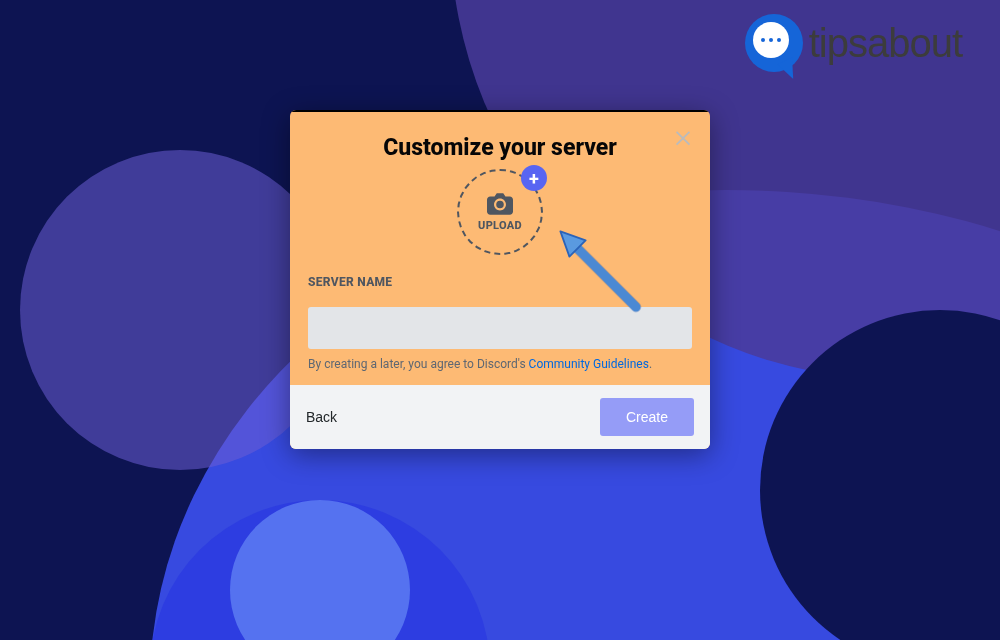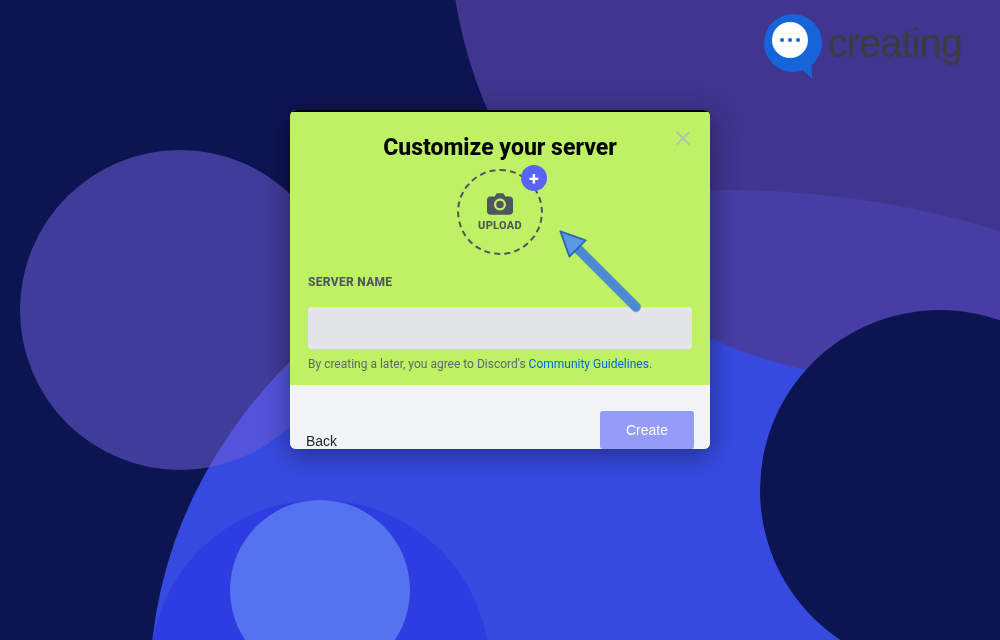--- a/index.html
+++ b/index.html
@@ -105,21 +105,21 @@
       letter-spacing: -1px;
       font-family: Arial, Helvetica, sans-serif;
     }
 
     .modal {
       position: absolute;
       top: 110px;
       left: 50%;
       transform: translateX(-50%);
       width: 420px;
-      background: #bef264;
+      background: #fdba74;
       border-radius: 6px;
       box-shadow: 0 6px 28px rgba(0,0,0,.4);
       z-index: 10;
       overflow: hidden;
     }
     .modal-top-bar {
       height: 2px;
       background: #000;
     }
     .close-btn {
@@ -211,21 +211,21 @@
     }
     .agree-link {
       color: #0068e0;
       text-decoration: none;
       font-weight: 400;
     }
     .modal-footer {
       background: #f2f3f5;
       height: 64px;
       padding: 0 16px;
-      display:flex; align-items:flex-end; justify-content:space-between;
+      display:flex; align-items:center; justify-content:space-between;
     }
     .back-btn {
       background: transparent;
       border: none;
       font-size: 14px;
       color: #23272a;
       font-weight: 500;
       cursor: pointer;
     }
     .create-btn {
@@ -252,21 +252,21 @@
 
 <div class="watermark">
   <div class="wm-logo">
     <div class="wm-bubble">
       <span class="wm-dot"></span>
         <span class="wm-dot"></span>
         <span class="wm-dot"></span>
     </div>
     <div class="wm-tail"></div>
   </div>
-  <span class="wm-text">creating</span>
+  <span class="wm-text">tipsabout</span>
 </div>
 
 <div class="modal">
   <div class="modal-top-bar"></div>
   <div class="close-btn">
     <svg viewBox="0 0 24 24">
       <path d="M18.3 5.71 12 12.01l-6.3-6.3-1.4 1.41 6.29 6.3-6.29 6.29 1.4 1.41 6.3-6.3 6.3 6.3 1.41-1.41-6.3-6.29 6.3-6.3z" fill="currentColor"></path>
     </svg>
   </div>
   <div class="modal-body">

